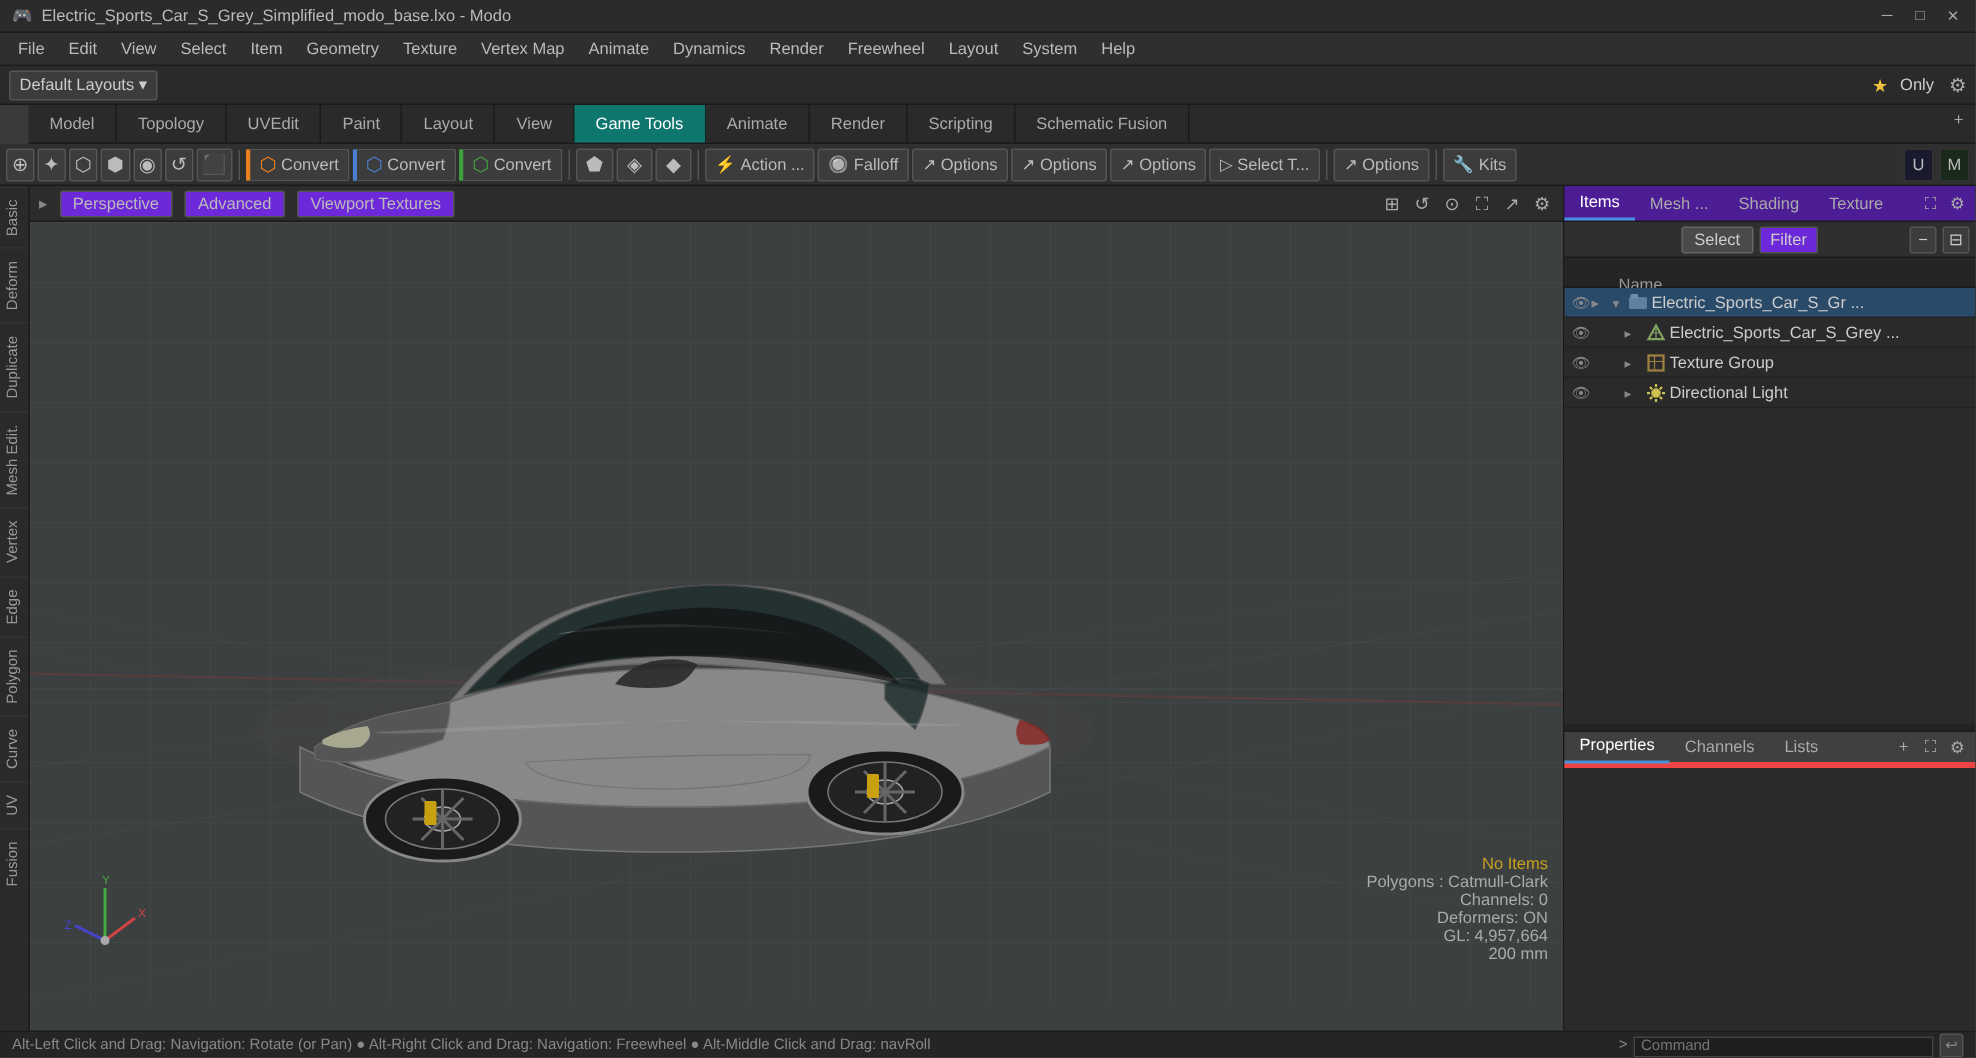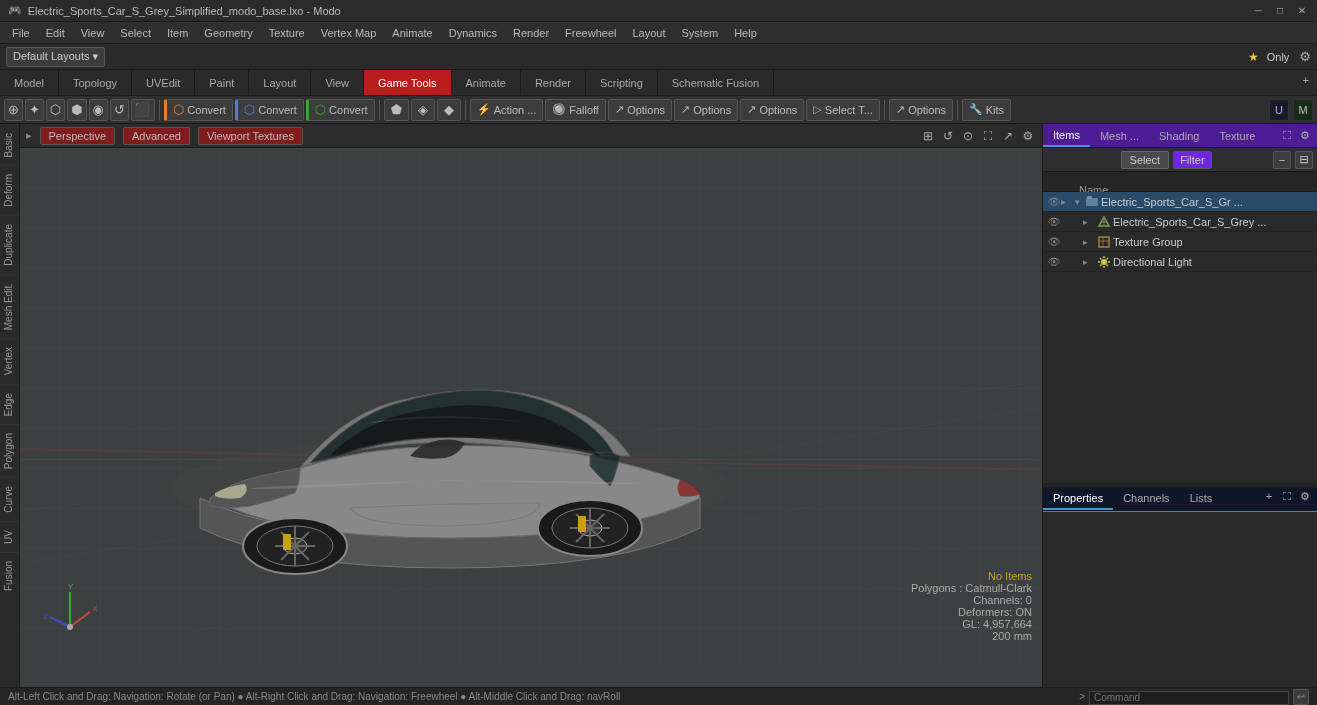--- a/index.html
+++ b/index.html
@@ -13,44 +13,44 @@
 
     
     #menubar { height: 22px; background: #2f2f2f; display: flex; align-items: center; padding: 0 4px; border-bottom: 1px solid #1a1a1a; }
     .menu-item { padding: 2px 8px; color: #bbb; font-size: 11px; cursor: pointer; border-radius: 2px; }
 
     
     #layoutbar { height: 26px; background: #2a2a2a; display: flex; align-items: center; padding: 0 6px; gap: 4px; border-bottom: 1px solid #1a1a1a; }
     .layout-dropdown { background: #3c3c3c; border: 1px solid #555; color: #ccc; font-size: 11px; padding: 2px 6px; border-radius: 2px; display: flex; align-items: center; gap: 4px; cursor: pointer; height: 20px; }
 
     
-    #tabbar { height: 26px; background: #2a2a2a; display: flex; align-items: flex-start; padding: 0; border-bottom: 1px solid #1a1a1a; }
+    #tabbar { height: 26px; background: #2a2a2a; display: flex; align-items: flex-start; padding: 0; border-bottom: 1px solid #1a1a1a; margin-left: 19px; }
     .tab { padding: 4px 14px; font-size: 11px; color: #aaa; cursor: pointer; border-right: 1px solid #1a1a1a; height: 100%; display: flex; align-items: center; }
-    .tab.active { background: #b91c1c; color: #fff; }
+    .tab.active { background: #0f766e; color: #fff; }
     .tab-end { margin-left: auto; padding: 4px 8px; color: #aaa; cursor: pointer; display: flex; align-items: center; }
 
     
     #toolbar { height: 28px; background: #2f2f2f; display: flex; align-items: center; padding: 0 4px; gap: 2px; border-bottom: 1px solid #1a1a1a; }
     .tool-btn { height: 22px; padding: 0 6px; background: #3c3c3c; border: 1px solid #555; color: #bbb; font-size: 11px; border-radius: 2px; cursor: pointer; display: flex; align-items: center; gap: 3px; white-space: nowrap; }
     .tool-btn.convert-orange { border-left: 3px solid #e88020; }
     .tool-btn.convert-blue { border-left: 3px solid #4a80d0; }
     .tool-btn.convert-green { border-left: 3px solid #40a040; }
     .tool-separator { width: 1px; height: 20px; background: #555; margin: 0 2px; }
 
     
     #main { display: flex; height: calc(705px - 22px - 22px - 26px - 26px - 28px - 18px); }
 
     
     #left-sidebar { width: 20px; background: #2a2a2a; border-right: 1px solid #1a1a1a; display: flex; flex-direction: column; }
     .sidebar-tab { writing-mode: vertical-rl; transform: rotate(180deg); padding: 8px 3px; font-size: 10px; color: #999; cursor: pointer; text-align: center; border-bottom: 1px solid #333; }
 
     
     #viewport { flex: 1; background: #3d4040; position: relative; overflow: hidden; }
     #viewport-toolbar { height: 24px; background: #2c2c2c; display: flex; align-items: center; padding: 0 6px; gap: 8px; border-bottom: 1px solid #1a1a1a; }
-    .vp-btn { padding: 2px 8px; font-size: 11px; color: #bbb; background: #7f1d1d; border: 1px solid #555; border-radius: 2px; cursor: pointer; }
+    .vp-btn { padding: 2px 8px; font-size: 11px; color: #bbb; background: #6d28d9; border: 1px solid #555; border-radius: 2px; cursor: pointer; }
     .vp-right-icons { margin-left: auto; display: flex; gap: 4px; align-items: center; }
     .vp-icon { width: 16px; height: 16px; color: #aaa; cursor: pointer; display: flex; align-items: center; justify-content: center; font-size: 12px; }
 
     
     #viewport-canvas { position: absolute; top: 24px; left: 0; right: 0; bottom: 20px; background: #3d4040; }
 
     
     #info-overlay { position: absolute; bottom: 25px; right: 10px; text-align: right; font-size: 11px; }
     .info-no-items { color: #c8a020; }
     .info-line { color: #aaa; }
@@ -82,21 +82,21 @@
     .items-header-col { padding: 0 4px; margin-top: 16px; }
     .items-header-col.name { flex: 1; }
 
     .item-row { display: flex; align-items: center; height: 20px; border-bottom: 1px solid #222; padding: 0 4px; cursor: pointer; }
     .item-row.selected { background: #2a4a6a; }
     .item-eye { width: 14px; height: 14px; display: flex; align-items: center; justify-content: center; color: #888; font-size: 10px; }
     .item-name { font-size: 11px; color: #ccc; flex: 1; overflow: hidden; text-overflow: ellipsis; white-space: nowrap; }
 
     
     #properties-panel { height: 200px; border-top: 1px solid #1a1a1a; display: flex; flex-direction: column; }
-    #properties-tabs { height: 24px; background: #0f172a; display: flex; align-items: flex-start; border-bottom: 1px solid #ef4444; }
+    #properties-tabs { height: 24px; background: #404040; display: flex; align-items: center; border-bottom: 4px solid #ef4444; }
     .prop-tab { padding: 4px 10px; font-size: 11px; color: #aaa; cursor: pointer; }
     .prop-tab.active { color: #fff; border-bottom: 2px solid #4a90d9; }
     .prop-tab-icons { margin-left: auto; display: flex; gap: 2px; padding: 0 4px; align-items: center; }
     #properties-content { flex: 1; background: #2a2a2a; }
 
     
     #statusbar { height: 18px; background: #252525; display: flex; align-items: center; padding: 0 8px; gap: 4px; border-top: 1px solid #1a1a1a; font-size: 10px; color: #888; }
     #command-area { margin-left: auto; display: flex; align-items: flex-end; gap: 4px; }
     #command-input { background: #1e1e1e; border: 1px solid #444; color: #ccc; font-size: 10px; padding: 1px 4px; width: 200px; height: 14px; }
 

